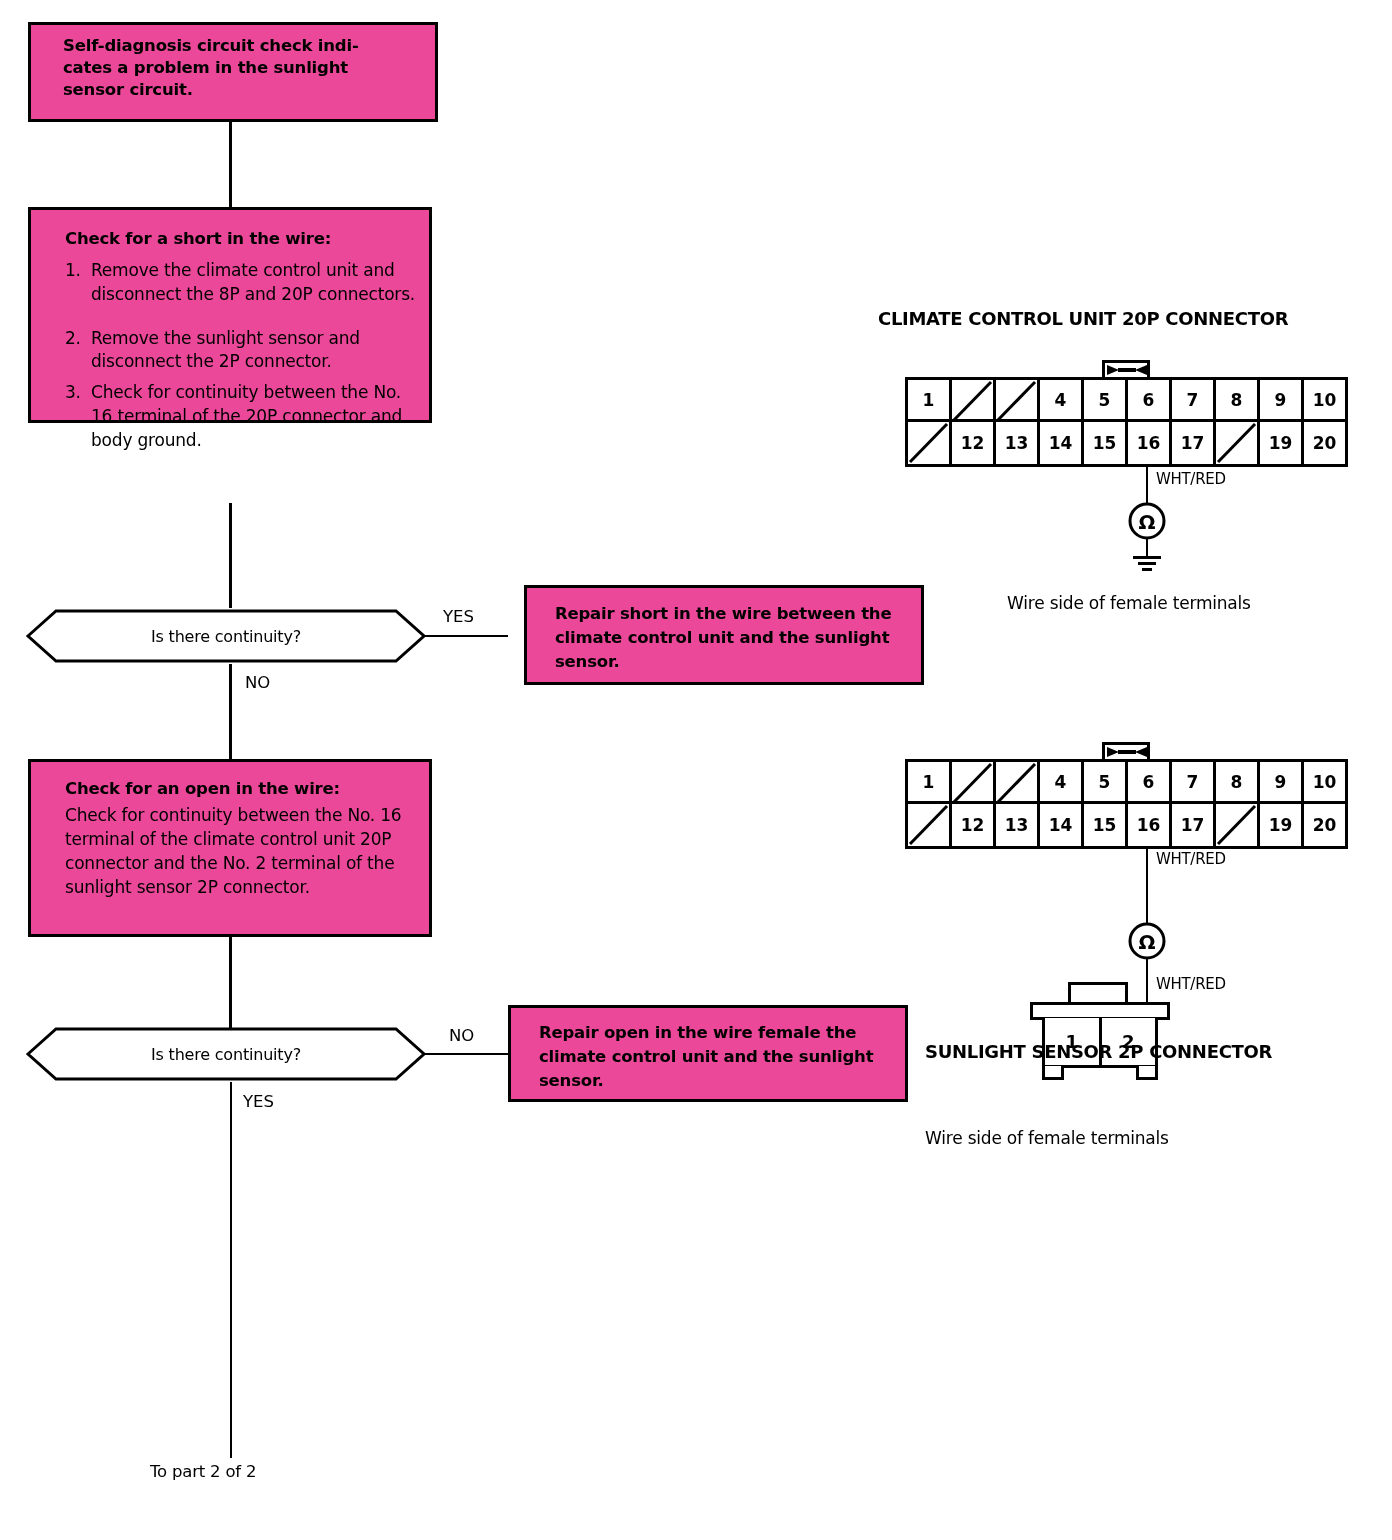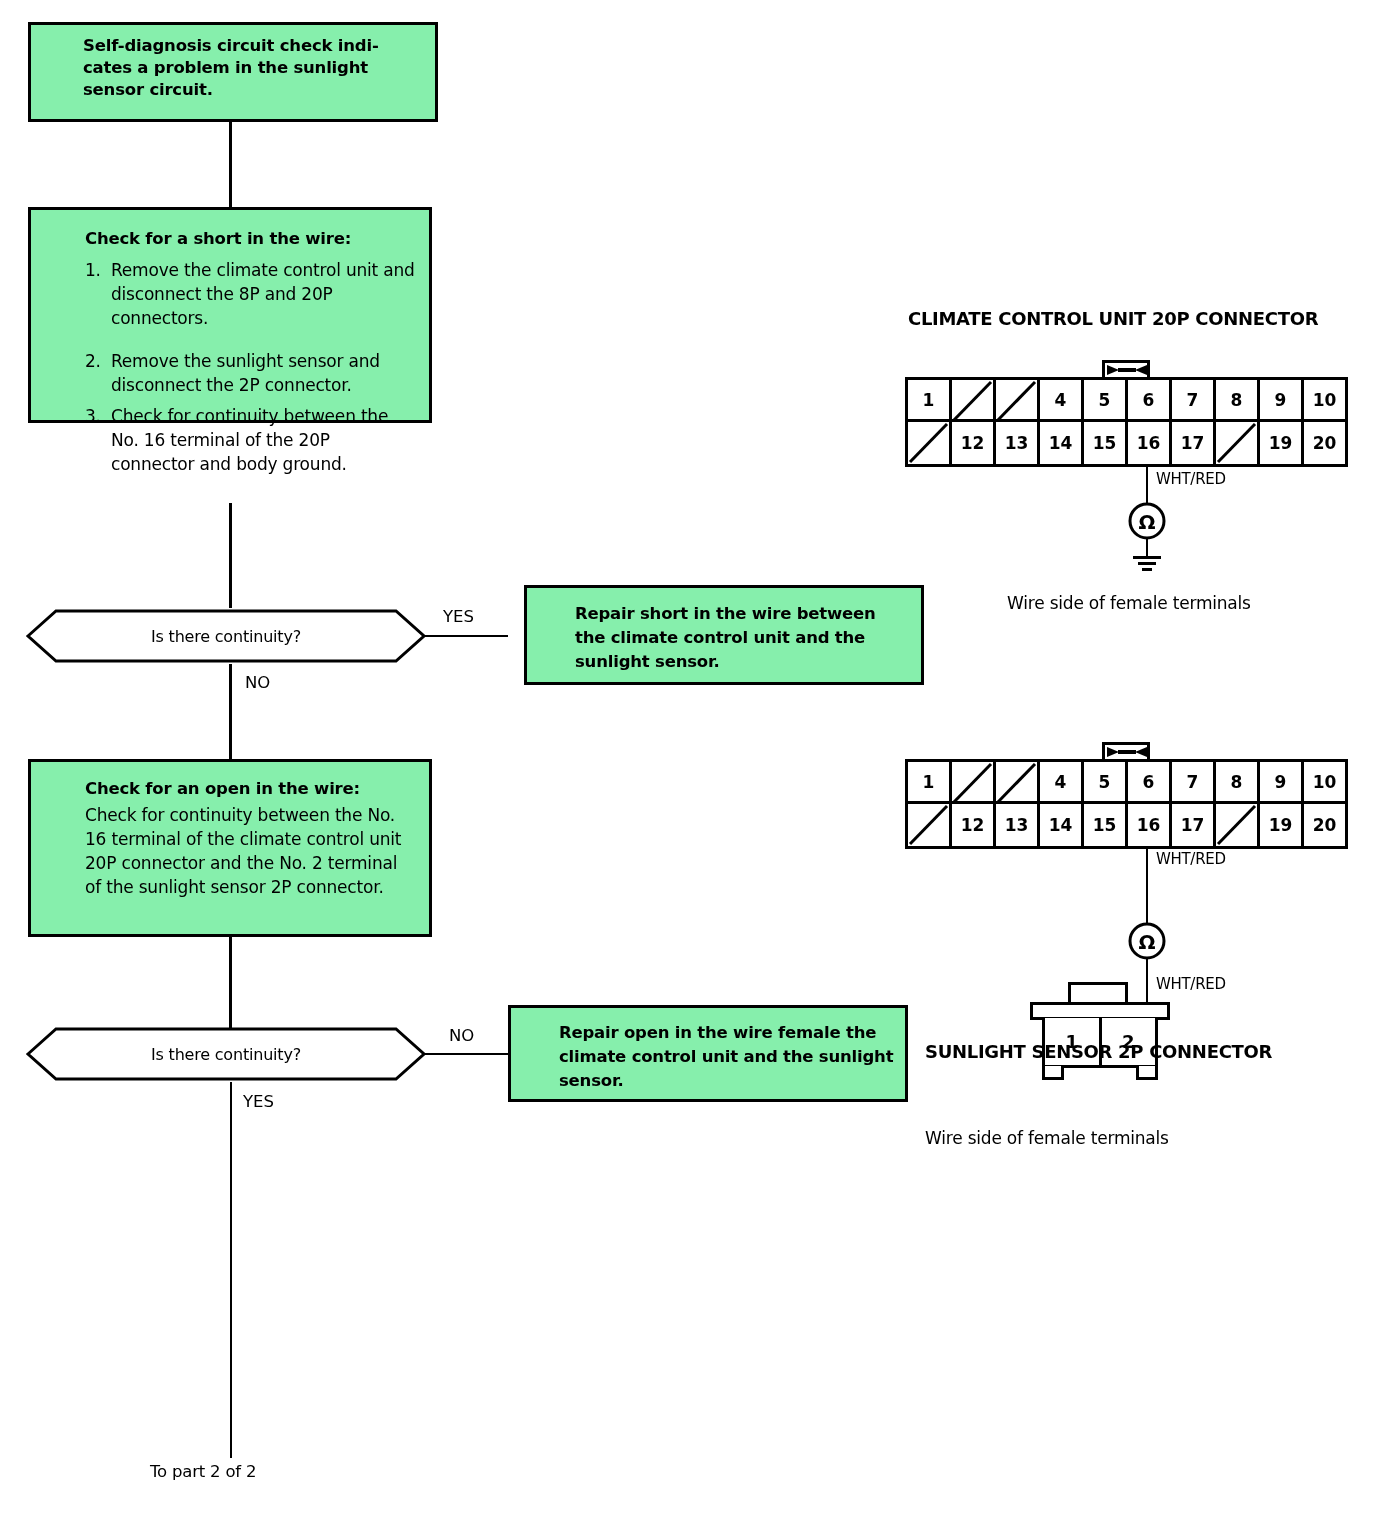--- a/index.html
+++ b/index.html
@@ -5,21 +5,21 @@
   html,body{margin:0;padding:0;background:#fff;}
   body{
     width:1392px;height:1540px;position:relative;overflow:hidden;
     font-family:"DejaVu Sans","Liberation Sans",sans-serif;
     color:#000;
     -webkit-font-smoothing:none;
   }
 
   
   .box{
-    position:absolute;border:3px solid #000;background:#86efac;box-sizing:border-box;padding-left:20px;
+    position:absolute;border:3px solid #000;background:#ec4899;box-sizing:border-box;
   }
   .box-inner{padding:10px 12px 8px 30px;}
   .b-title{font-weight:bold;font-size:16.5px;line-height:1.33;letter-spacing:-.2px;}
   .b-body{font-size:17px;line-height:1.42;letter-spacing:-.2px;}
   .b-bodyb{font-weight:bold;font-size:16.5px;line-height:1.45;letter-spacing:-.2px;}
 
   
   .nlist{margin:0;padding:0;list-style:none;}
   .nlist li{display:flex;font-size:17px;line-height:1.4;letter-spacing:-.2px;margin-top:9px;}
   .nlist li .num{width:26px;flex:0 0 26px;}
@@ -157,21 +157,21 @@
   <div class="box-inner" style="padding:13px 10px 8px 28px;">
     <div class="b-bodyb">Repair open in the wire female the climate control unit and the sunlight sensor.</div>
   </div>
 </div>
 
 <div class="thinv" style="left:230px;top:1082px;height:376px;"></div>
 <div class="branch-label" style="left:243px;top:1092px;">YES</div>
 
 <div class="footnote" style="left:150px;top:1462px;">To part  2 of 2</div>
 
-<div class="conn-title" style="left:908px;top:308px;">CLIMATE CONTROL UNIT 20P CONNECTOR</div>
+<div class="conn-title" style="left:878px;top:308px;">CLIMATE CONTROL UNIT 20P CONNECTOR</div>
 
 <div class="latch" style="left:1102px;top:360px;">
   <svg width="42" height="12" viewBox="0 0 42 12" style="margin:1px 0 0 1px;">
     <path d="M1,1 L13,6 L1,11 Z" fill="#000"></path>
     <path d="M41,1 L29,6 L41,11 Z" fill="#000"></path>
     <rect x="12" y="4" width="18" height="4" fill="#000"></rect>
   </svg>
 </div>
 
 <div class="conn" style="left:905px;top:377px;">

